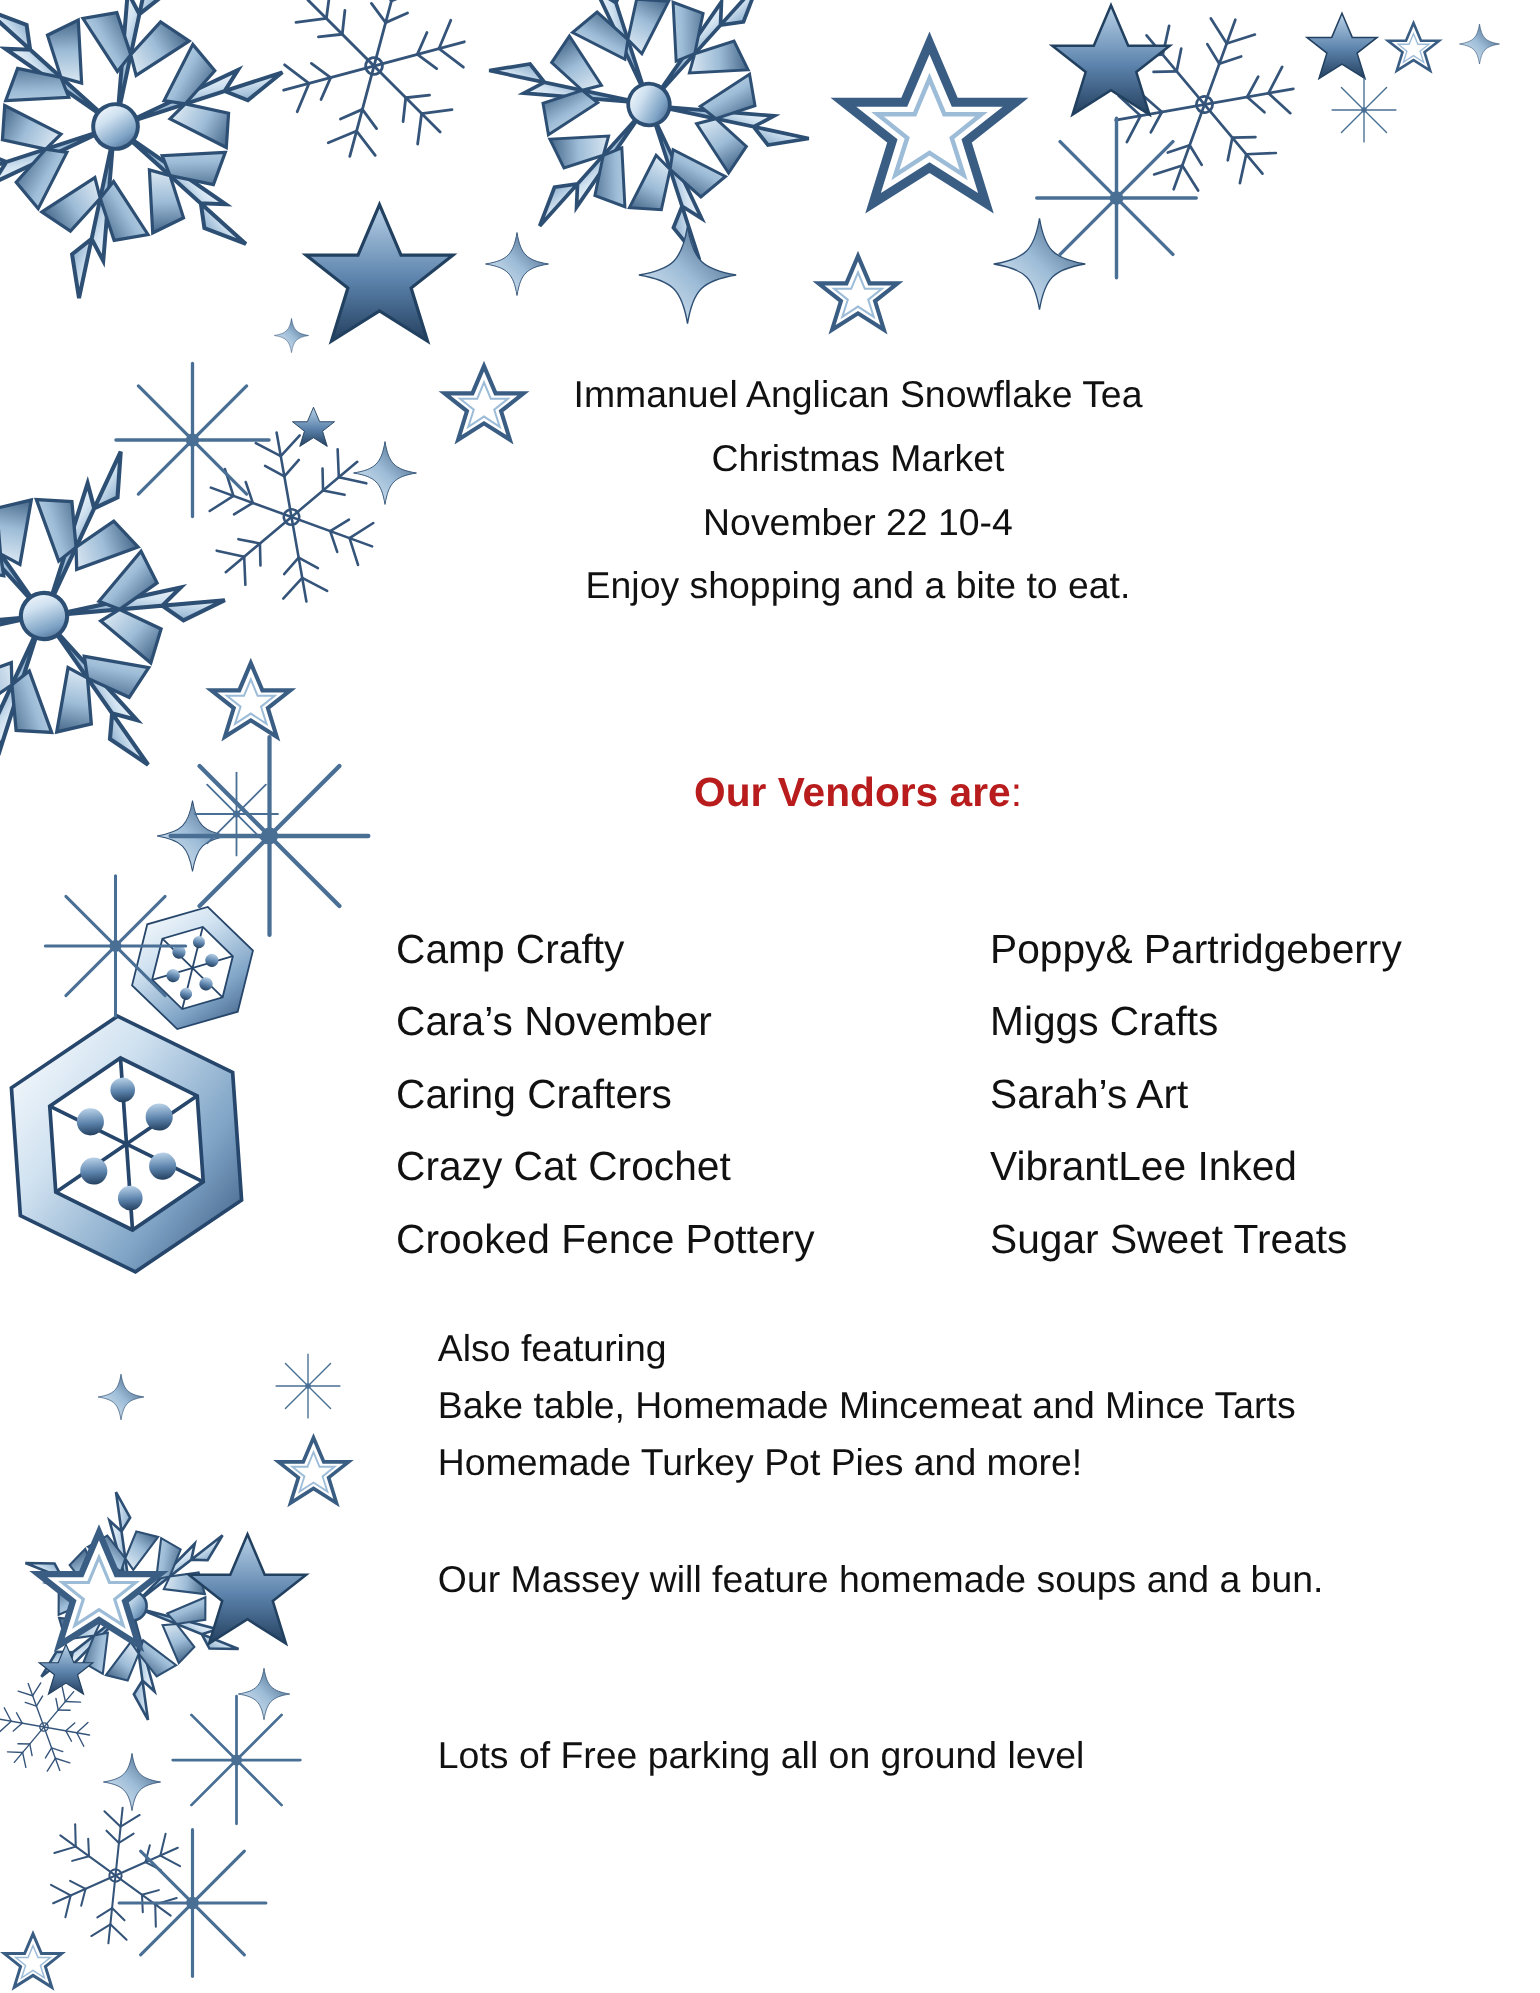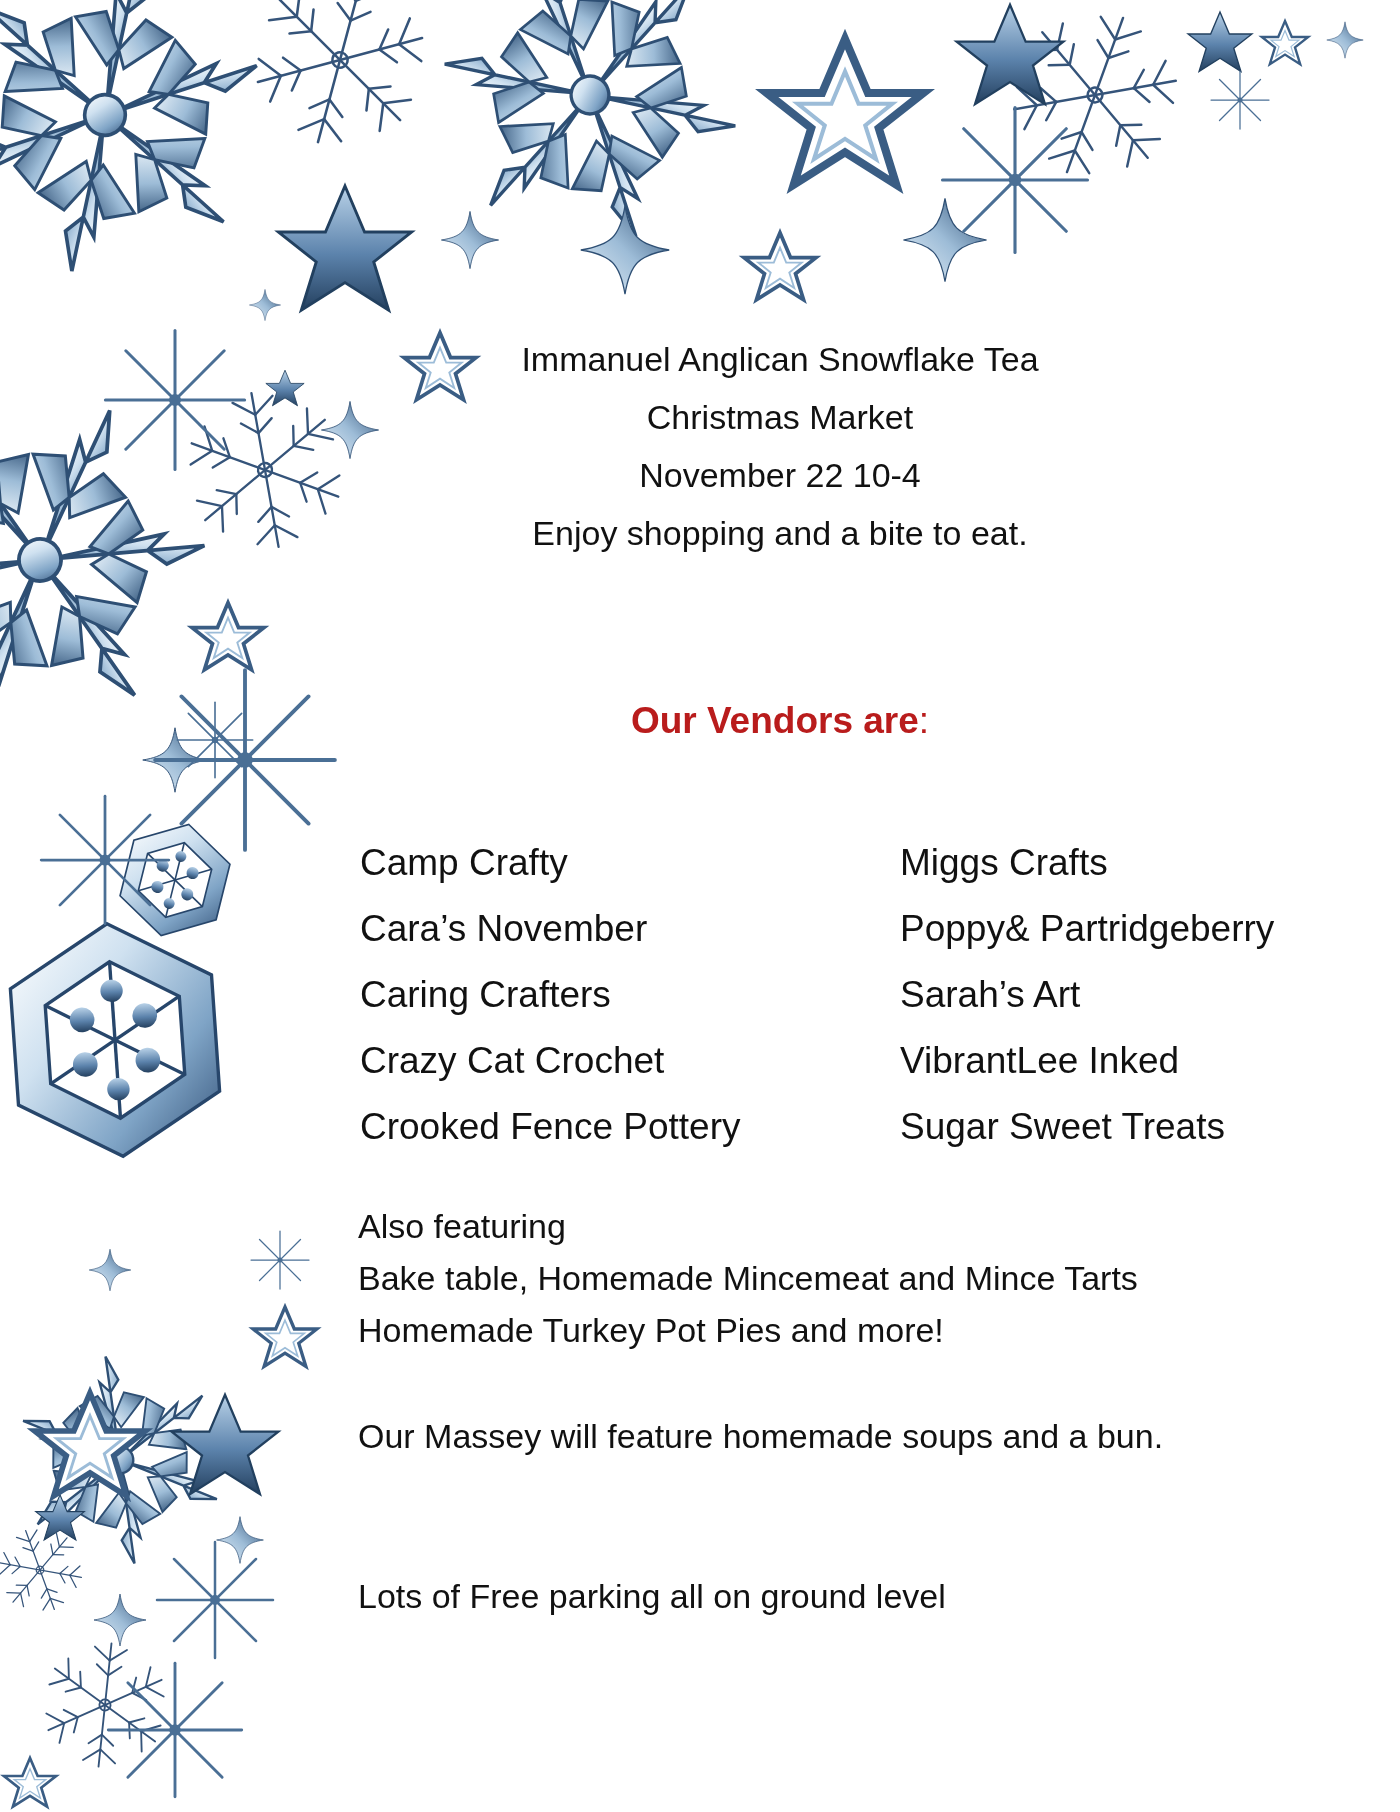--- a/index.html
+++ b/index.html
@@ -77,21 +77,21 @@
   .vendor-col.right { width: 460px; }
   .vendor-item { white-space: nowrap; }
 
   .para {
     position: absolute;
     left: 358px;
     font-size: 34px;
     line-height: 52px;
     color: #111;
   }
-  .para-line { white-space: nowrap; }
+  .para-line { white-space: nowrap; margin-left: 40px; }
 
   #featuring { top: 1200px; }
   #kitchen   { top: 1410px; }
   #parking   { top: 1570px; }
 </style>
 </head>
 <body>
 
 <svg id="flake-layer" viewBox="0 0 1400 1812" xmlns="http://www.w3.org/2000/svg">
   <defs>
@@ -316,22 +316,22 @@
 
   <div class="vendor-cols">
     <div class="vendor-col left">
       <div class="vendor-item">Camp Crafty</div>
       <div class="vendor-item">Cara’s November</div>
       <div class="vendor-item">Caring Crafters</div>
       <div class="vendor-item">Crazy Cat Crochet</div>
       <div class="vendor-item">Crooked Fence Pottery</div>
     </div>
     <div class="vendor-col right">
+      <div class="vendor-item">Poppy&amp; Partridgeberry</div>
       <div class="vendor-item">Miggs Crafts</div>
-      <div class="vendor-item">Poppy&amp; Partridgeberry</div>
       <div class="vendor-item">Sarah’s Art</div>
       <div class="vendor-item">VibrantLee Inked</div>
       <div class="vendor-item">Sugar Sweet Treats</div>
     </div>
   </div>
 
   <div class="para" id="featuring">
     <div class="para-line">Also featuring</div>
     <div class="para-line">Bake table, Homemade Mincemeat and Mince Tarts</div>
     <div class="para-line">Homemade Turkey Pot Pies and more!</div>

